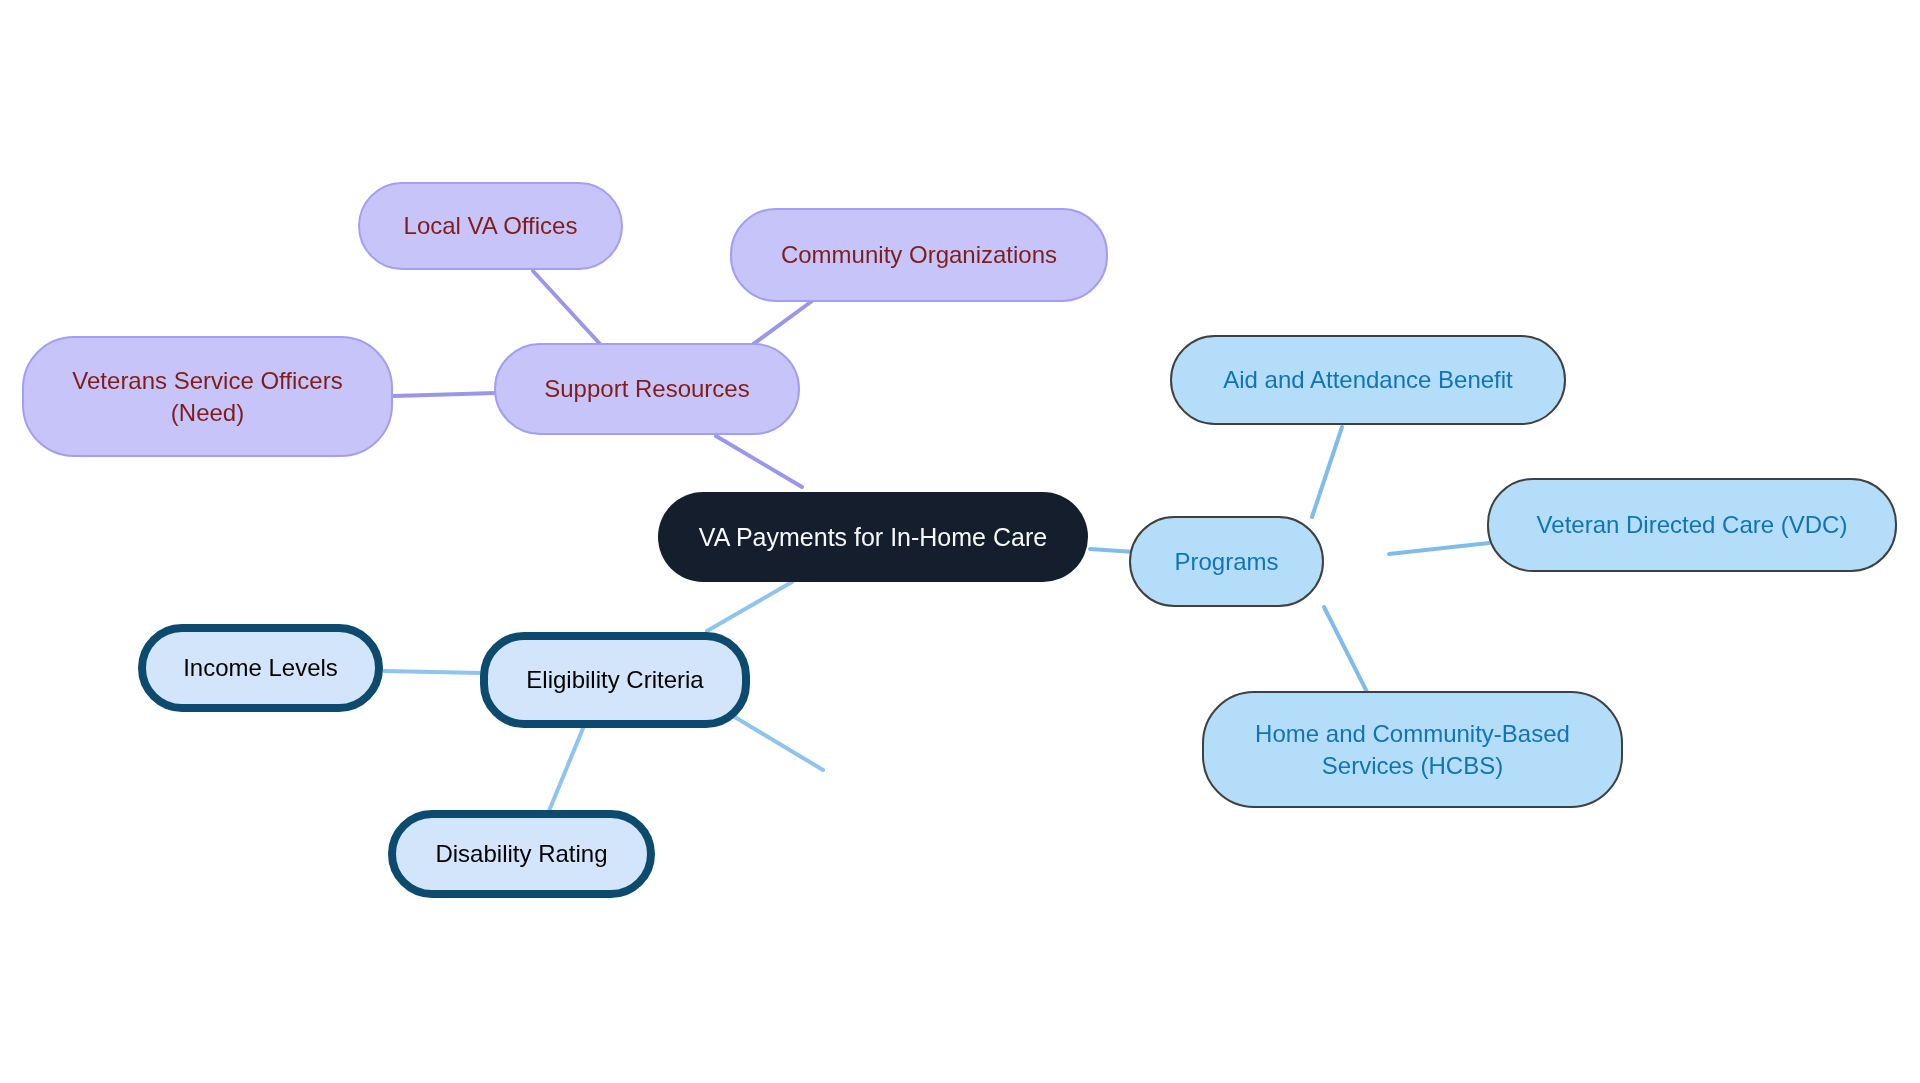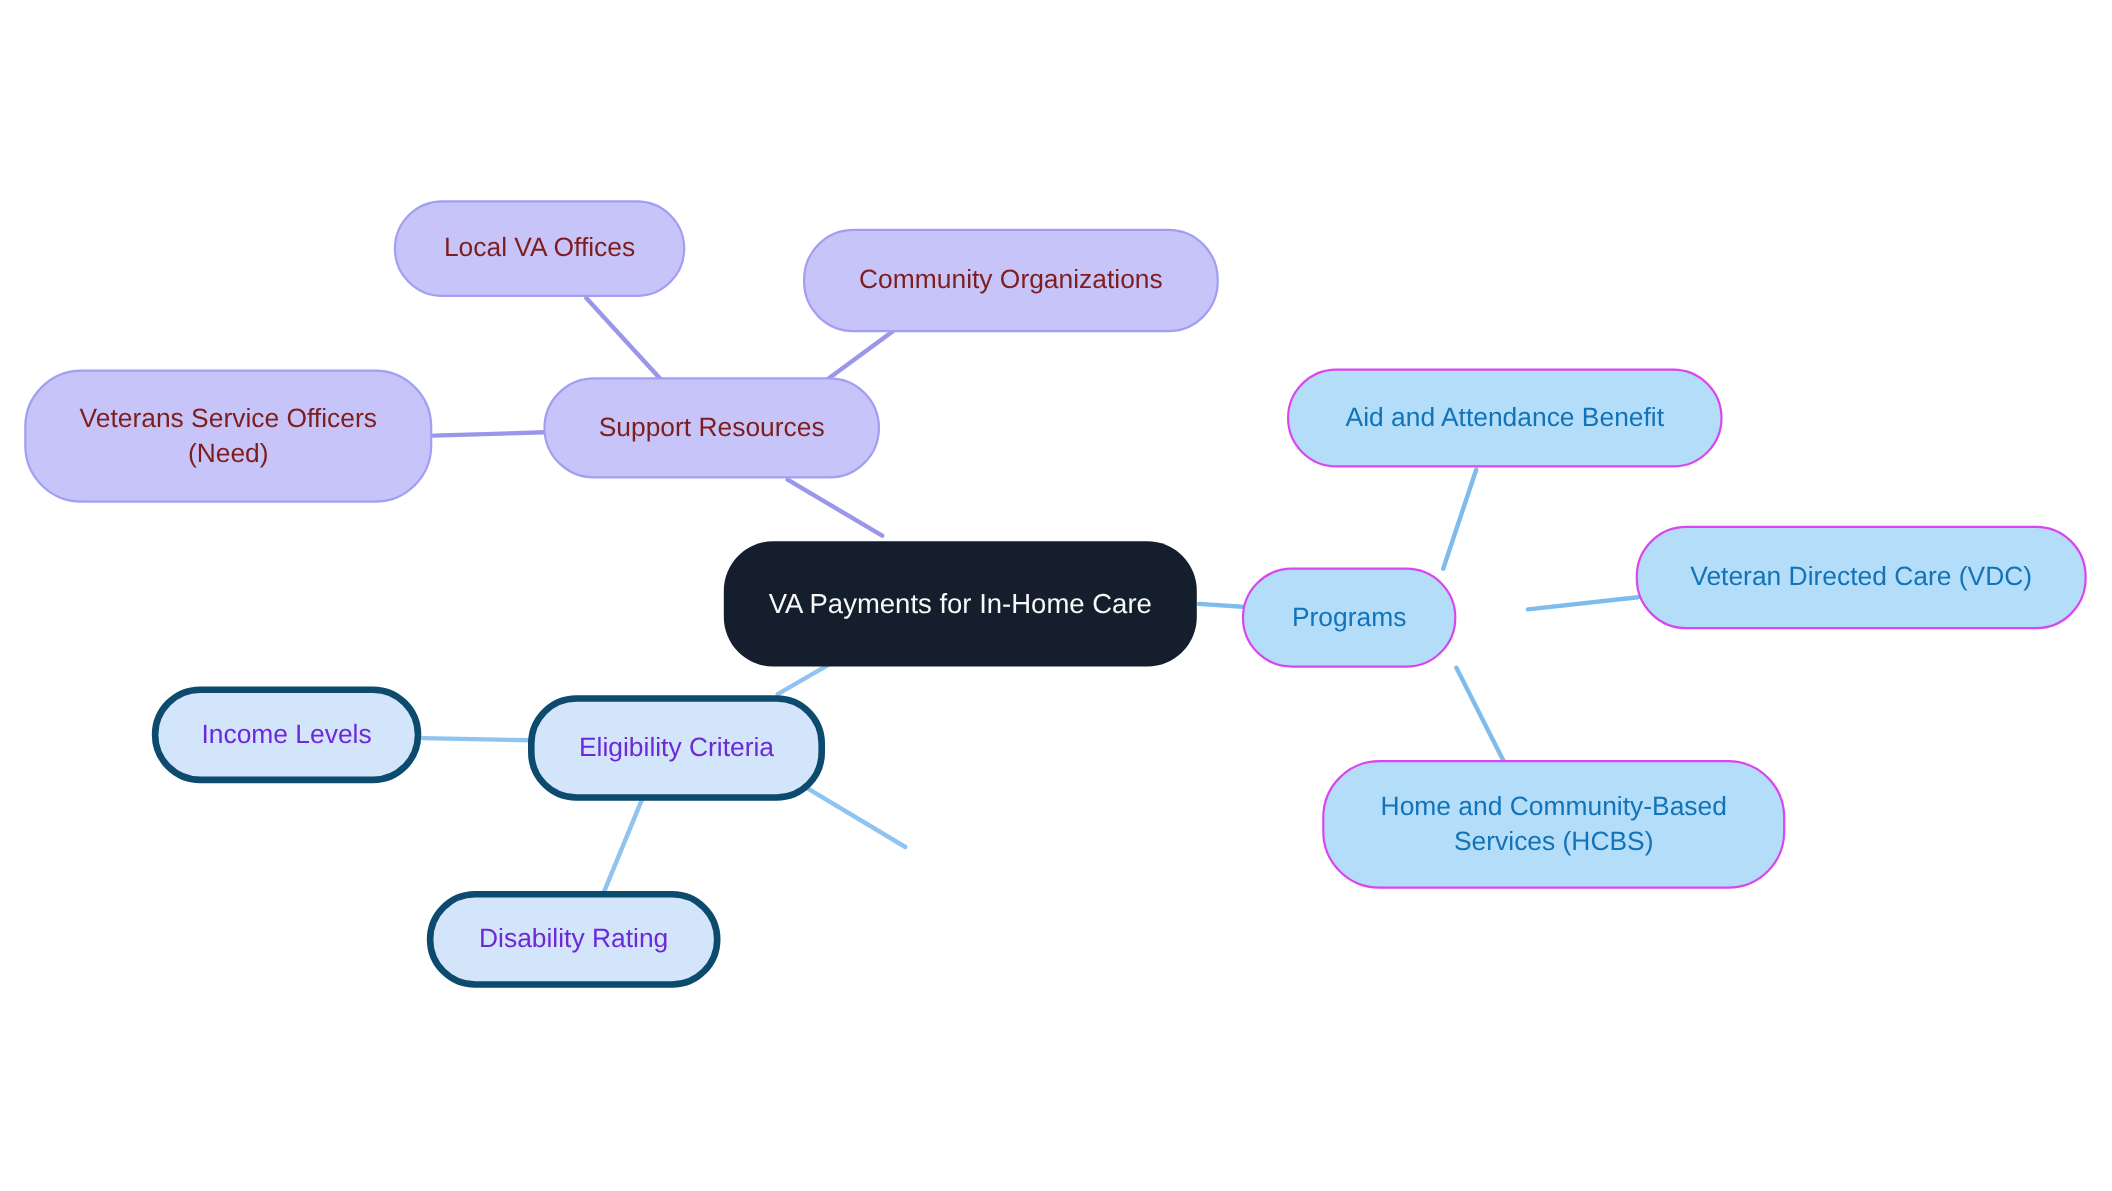--- a/index.html
+++ b/index.html
@@ -35,28 +35,28 @@
     border: none;
   }
   .node-purple {
     background: #c6c4f8;
     border: 2px solid #a29ff2;
     color: #7f1d1d;
     border-radius: 46px;
   }
   .node-programs {
     background: #b3ddf9;
-    border: 2px solid #d946ef;
+    border: 2px solid #404040;
     color: #1273b8;
     border-radius: 46px;
   }
   .node-elig {
     background: #d2e5fb;
-    border: 6px solid #0c4a6e;
-    color: #6d28d9;
+    border: 8px solid #0c4a6e;
+    color: #000000;
     border-radius: 44px;
   }
   .r-large { border-radius: 52px; }
 </style>
 </head>
 <body>
 
 <div class="canvas">
 
   <svg class="edges" viewBox="0 0 1920 1083">
@@ -67,21 +67,21 @@
     <line class="edge-blue" x1="1090" y1="549" x2="1195" y2="556"></line>
     <line class="edge-blue" x1="1312" y1="517" x2="1342" y2="427"></line>
     <line class="edge-blue" x1="1389" y1="554" x2="1489" y2="543"></line>
     <line class="edge-blue" x1="1324" y1="607" x2="1367" y2="692"></line>
     <line class="edge-light" x1="792" y1="582" x2="707" y2="631"></line>
     <line class="edge-light" x1="384" y1="671" x2="482" y2="673"></line>
     <line class="edge-light" x1="586" y1="721" x2="549" y2="811"></line>
     <line class="edge-light" x1="733" y1="716" x2="823" y2="770"></line>
   </svg>
 
-  <div class="node node-central" style="left:658px; top:492px; width:430px; height:114px;">VA Payments for In-Home Care</div>
+  <div class="node node-central" style="left:658px; top:492px; width:430px; height:90px;">VA Payments for In-Home Care</div>
 
   <div class="node node-purple" style="left:494px; top:343px; width:306px; height:92px;">Support Resources</div>
 
   <div class="node node-purple" style="left:358px; top:182px; width:265px; height:88px;">Local VA Offices</div>
 
   <div class="node node-purple" style="left:730px; top:208px; width:378px; height:94px;">Community Organizations</div>
 
   <div class="node node-purple r-large" style="left:22px; top:336px; width:371px; height:121px; padding:6px 34px;">Veterans Service Officers (Need)</div>
 
   <div class="node node-programs" style="left:1129px; top:516px; width:195px; height:91px;">Programs</div>

